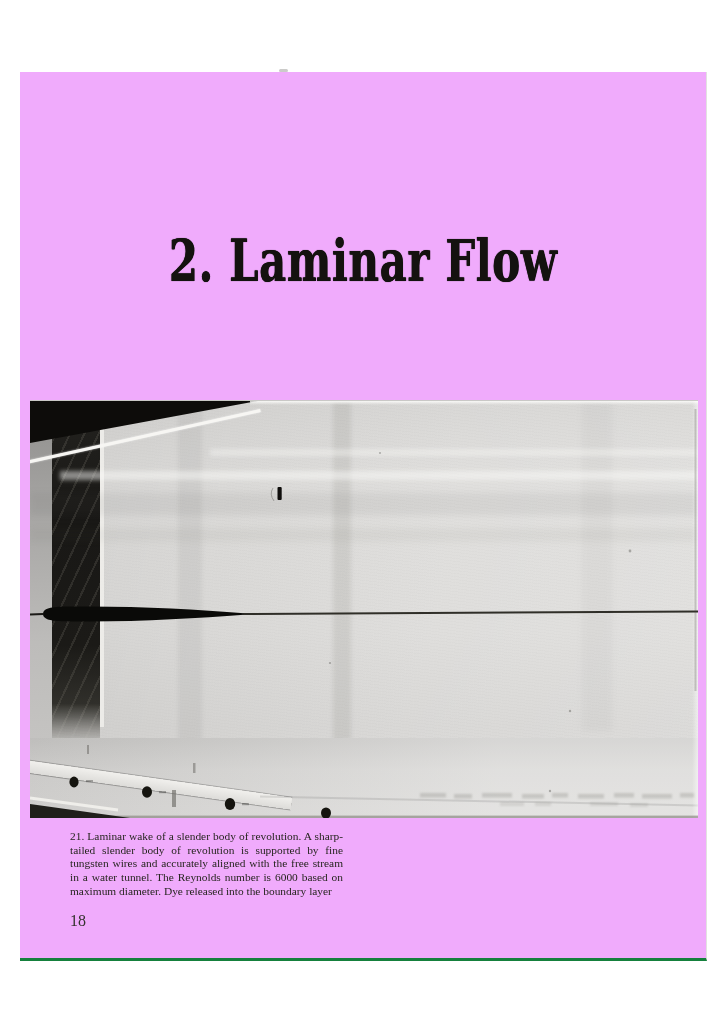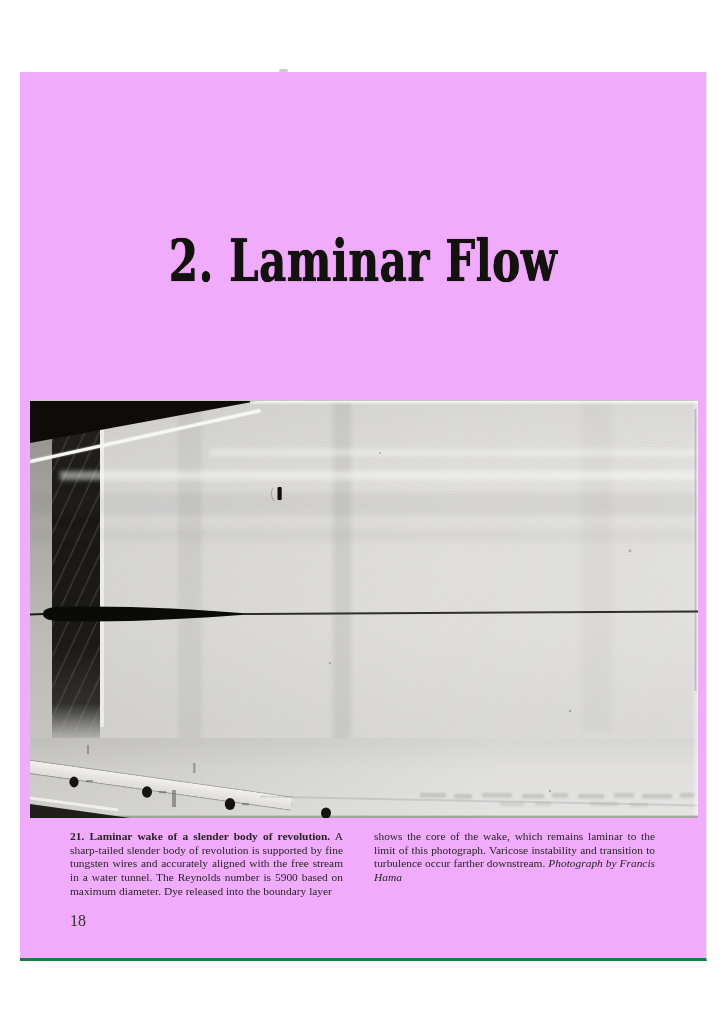--- a/index.html
+++ b/index.html
@@ -81,21 +81,21 @@
     background:linear-gradient(90deg,transparent,rgba(255,255,255,.5));}
   .ph-svg{position:absolute;inset:0;width:668px;height:417px;}
   
   .caption-col{position:absolute;top:758px;}
   .caption-col p{
     margin:0;font-size:11.4px;line-height:13.7px;
     text-align:justify;color:#26251f;
   }
   .cap-left{left:50px;width:273px;}
   .cap-right{left:354px;width:281px;}
-  .cap-bold{font-weight:bold;}
+  .cap-bold{font-weight:normal;}
   .cap-credit{font-style:italic;}
   .page-number{
     position:absolute;left:50px;top:840px;
     font-size:16px;color:#33322c;
   }
 </style>
 </head>
 <body>
 
 <div class="sheet">
@@ -181,20 +181,17 @@
         <circle cx="540" cy="310" r="1.2"></circle>
         <circle cx="600" cy="150" r="1.4"></circle>
         <circle cx="350" cy="52" r="1"></circle>
         <circle cx="300" cy="262" r="1.1"></circle>
         <circle cx="520" cy="390" r="1.2"></circle>
       </g>
     </svg>
   </div>
 
   <div class="caption-col cap-left">
-    <p><span class="cap-bold">21. Laminar wake of a slender body of revolution.</span> <span>A sharp-tailed slender body of revolution is supported by fine tungsten wires and accurately aligned with the free stream in a water tunnel. The Reynolds number is 5900 based on maximum diameter. Dye released into the boundary layer</span></p>
-  </div>
-  <div class="caption-col cap-right">
-    <p><span>shows the core of the wake, which remains laminar to the limit of this photograph. Varicose instability and transition to turbulence occur farther downstream.</span> <span class="cap-credit">Photograph by Francis Hama</span></p>
+    <p><span class="cap-bold">21. Laminar wake of a slender body of revolution.</span> <span>A sharp-tailed slender body of revolution is supported by fine tungsten wires and accurately aligned with the free stream in a water tunnel. The Reynolds number is 6000 based on maximum diameter. Dye released into the boundary layer</span></p>
   </div>
 
   <div class="page-number">18</div>
 </div>
 
 </body></html>

